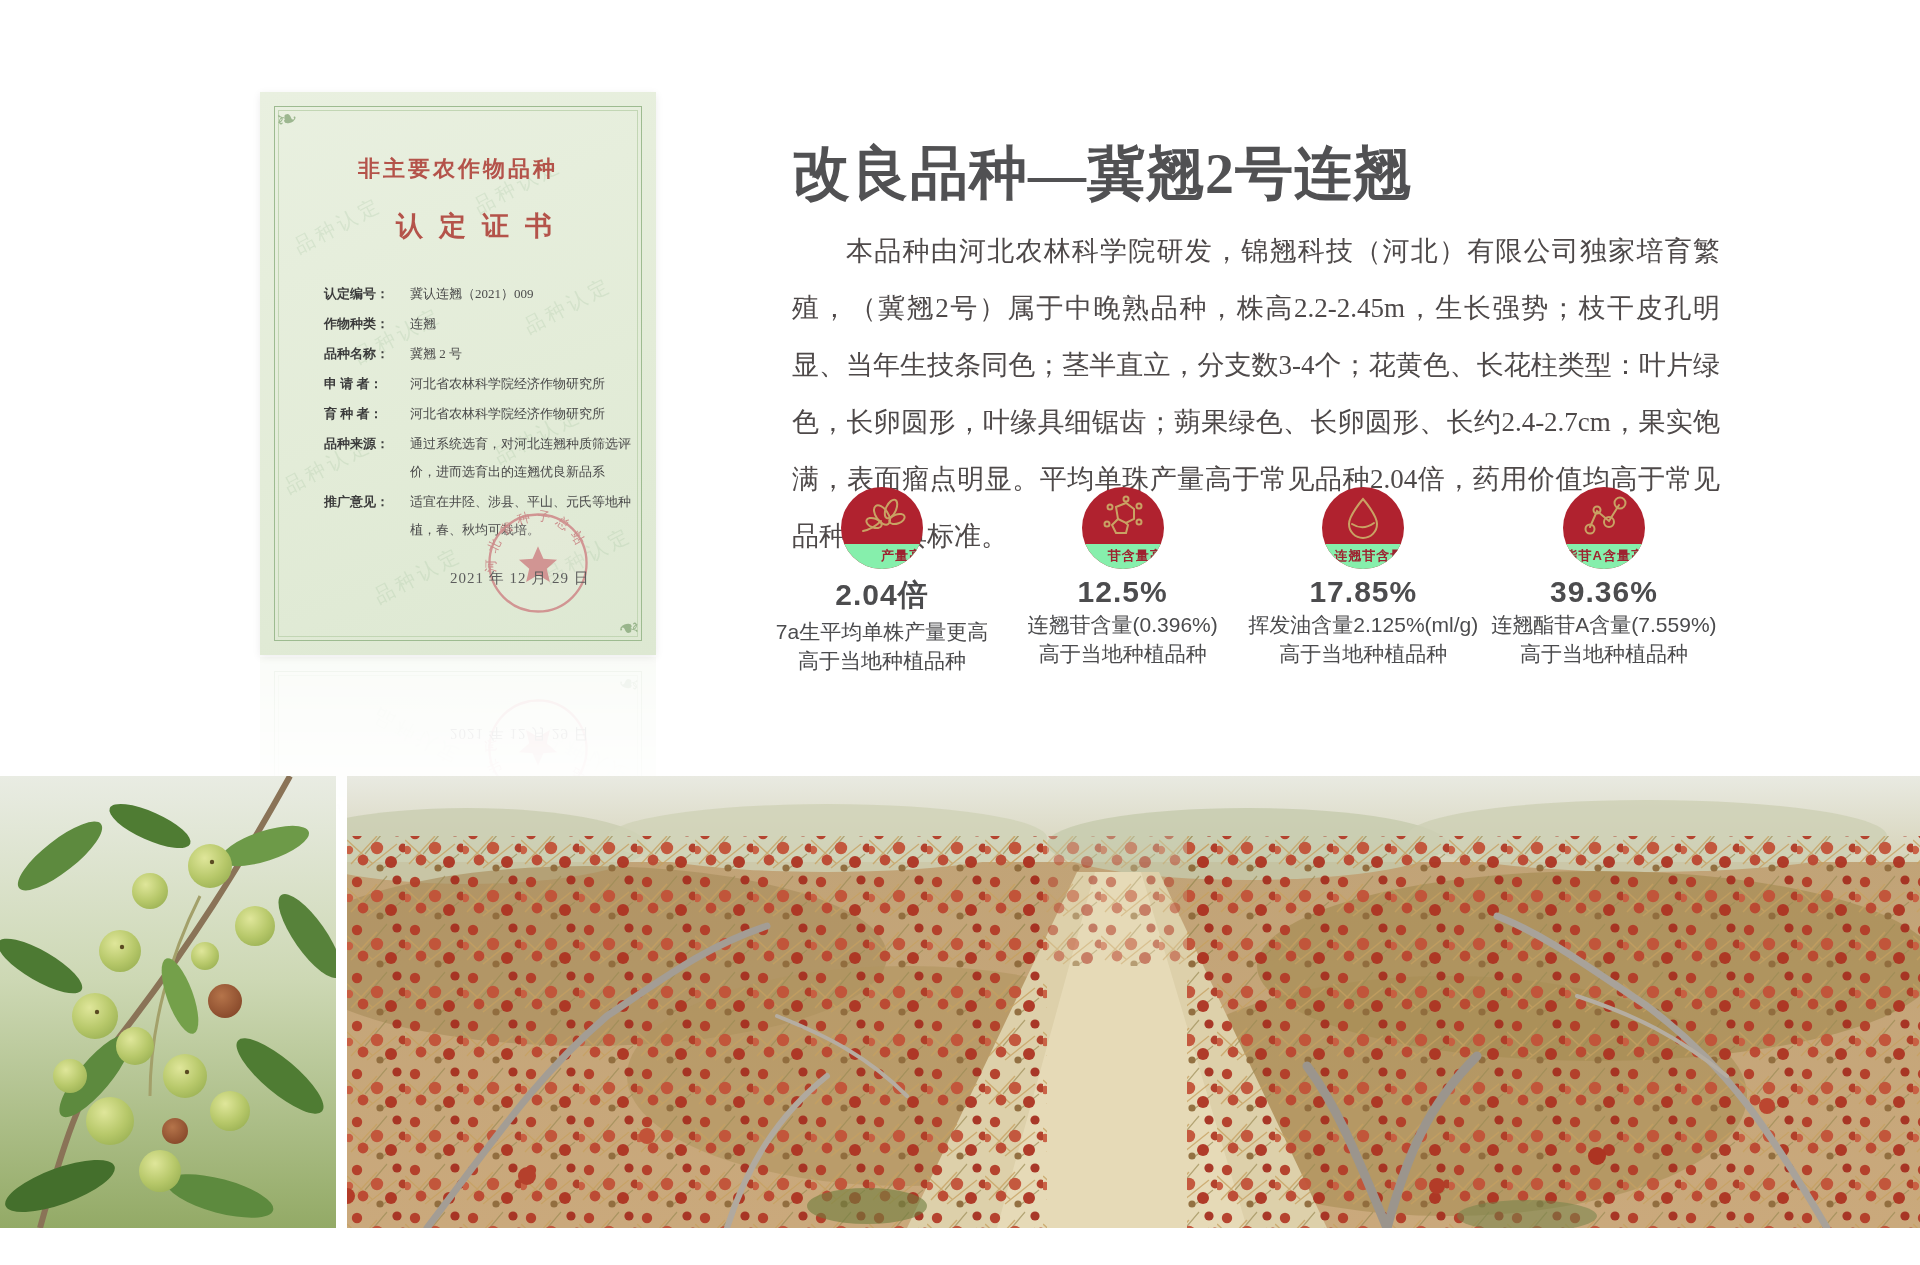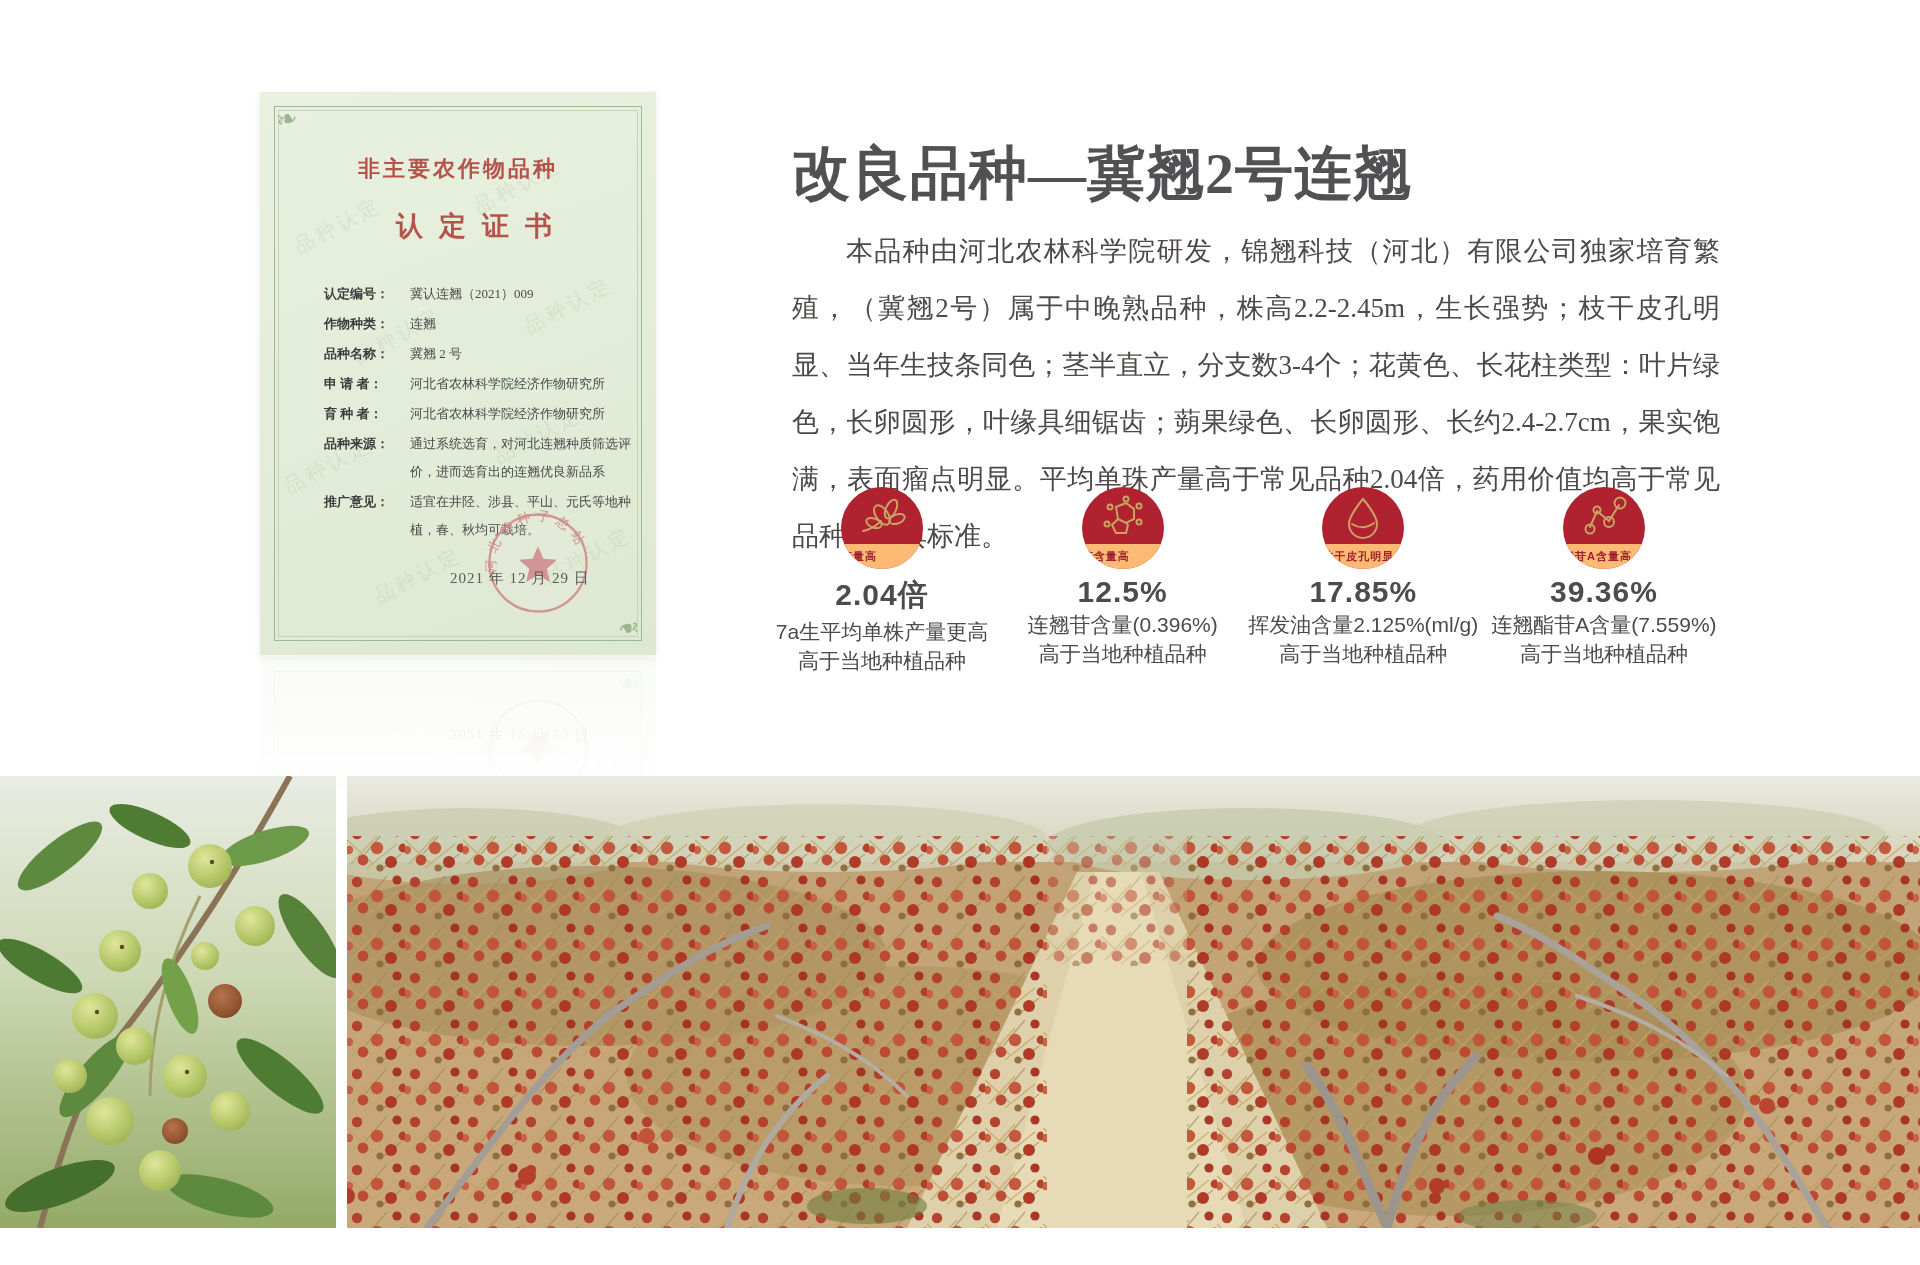--- a/index.html
+++ b/index.html
@@ -78,22 +78,22 @@
     position:absolute;left:762px;top:487px;width:962px;
     display:flex;justify-content:space-between;
   }
   .stat-card{width:240px;text-align:center;}
   .stat-badge{
     position:relative;width:82px;height:82px;margin:0 auto;border-radius:50%;
     background:#b0222f;overflow:hidden;
   }
   .stat-badge svg.icon{position:absolute;left:50%;top:6px;transform:translateX(-50%);}
   .stat-band{
-    position:absolute;left:0;right:0;bottom:0;height:25px;background:#fdba74;
-    font-size:11px;font-weight:bold;color:#9e2230;line-height:24px;text-align:left;
+    position:absolute;left:0;right:0;bottom:0;height:25px;background:#86efac;
+    font-size:13px;font-weight:bold;color:#9e2230;line-height:24px;text-align:right;
     letter-spacing:1px;white-space:nowrap;
   }
   .stat-value{margin-top:6px;font-size:30px;font-weight:bold;color:#4c4c4e;letter-spacing:1px;}
   .stat-line{margin-top:2px;font-size:21px;color:#4b4b4d;line-height:27px;}
 
   
   .photo-left{position:absolute;left:0;top:776px;width:336px;height:452px;overflow:hidden;}
   .photo-right{position:absolute;left:347px;top:776px;width:1573px;height:452px;overflow:hidden;}
   .photo-left svg,.photo-right svg{display:block;}
 </style>
@@ -201,21 +201,21 @@
     <div class="stat-line">连翘苷含量(0.396%)</div>
     <div class="stat-line">高于当地种植品种</div>
   </div>
 
   <div class="stat-card">
     <div class="stat-badge">
       <svg class="icon" width="50" height="50" viewBox="0 0 50 50" fill="none" stroke="#c9a264" stroke-width="2" stroke-linecap="round">
         <path d="M25,6 C25,6 11,22 11,31 A14,14 0 0 0 39,31 C39,22 25,6 25,6 Z"></path>
         <path d="M14,31 Q25,38 36,30"></path>
       </svg>
-      <div class="stat-band">枝干皮孔明显</div>
+      <div class="stat-band">连翘苷含量</div>
     </div>
     <div class="stat-value">17.85%</div>
     <div class="stat-line">挥发油含量2.125%(ml/g)</div>
     <div class="stat-line">高于当地种植品种</div>
   </div>
 
   <div class="stat-card">
     <div class="stat-badge">
       <svg class="icon" width="50" height="50" viewBox="0 0 50 50" fill="none" stroke="#c9a264" stroke-width="2" stroke-linecap="round">
         <path d="M11,34 L18,18 L30,28 L40,12"></path>

